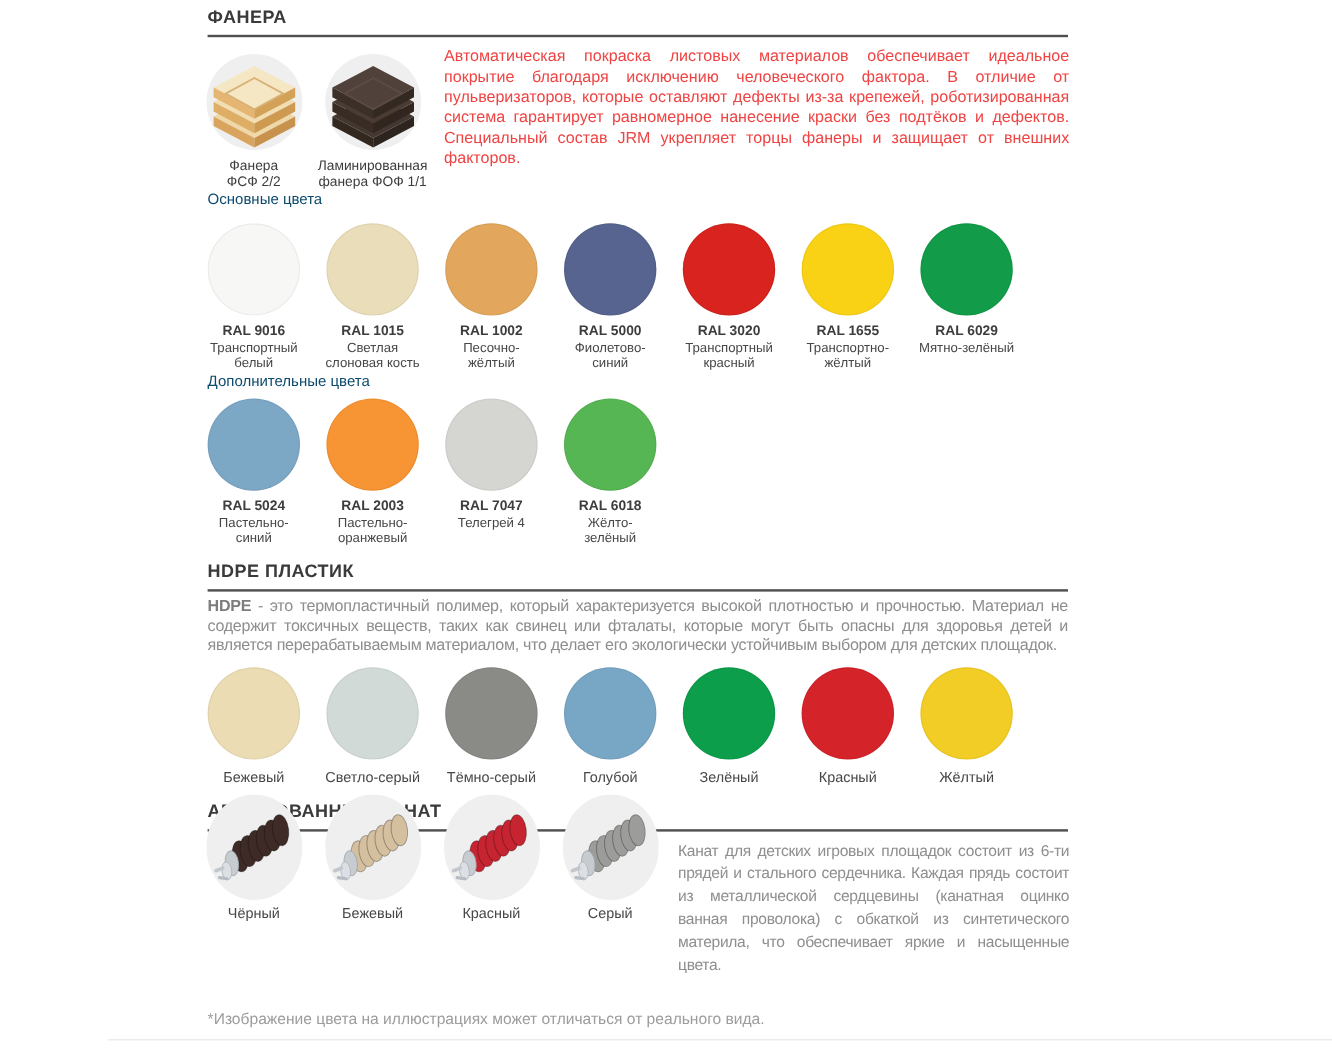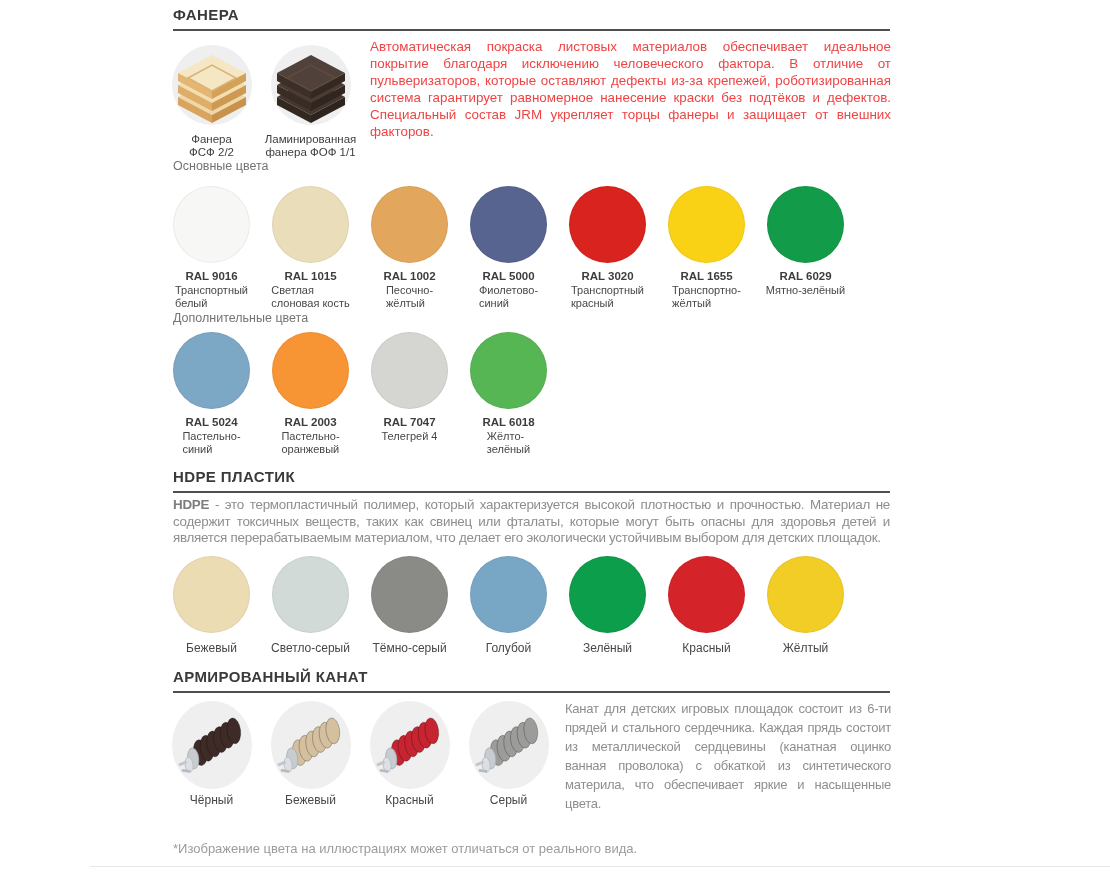--- a/index.html
+++ b/index.html
@@ -12,31 +12,31 @@
     position:absolute;font-size:15px;font-weight:bold;color:#3a3a3a;
     letter-spacing:0.4px;white-space:nowrap;
   }
   .rule{position:absolute;width:717px;height:2px;background:#4f4f4f;}
   .desc{
     position:absolute;font-size:13.4px;line-height:17px;color:#ef4444;
     text-align:justify;
   }
   .desc-narrow{color:#8e8e8e;letter-spacing:-0.25px;line-height:16.5px;}
   .desc .lead{font-weight:bold;color:#7d7d7d;}
-  .minor-label{position:absolute;font-size:12.5px;color:#737373;white-space:nowrap;}
+  .minor-label{position:absolute;font-size:12.5px;color:#0c4a6e;white-space:nowrap;}
   .row{position:absolute;display:flex;}
   .cell{width:99px;display:flex;flex-direction:column;align-items:center;flex:0 0 auto;}
   .dot{
     width:77px;height:77px;border-radius:50%;
     box-shadow:inset 0 0 0 1px rgba(0,0,0,0.05);
   }
   .ral{margin-top:7px;font-size:11.5px;font-weight:bold;color:#3d3d3d;white-space:nowrap;text-align:center;}
   .cname{
     margin-top:2px;font-size:11px;line-height:13px;color:#474747;
-    text-align:left;white-space:pre-line;
+    text-align:center;white-space:pre-line;
   }
   .hdpe-name{margin-top:8px;font-size:12px;color:#474747;white-space:nowrap;}
   .ply-label{
     margin-top:8px;font-size:11.5px;line-height:13px;color:#3d3d3d;
     text-align:center;white-space:pre-line;
   }
   .rope-name{margin-top:4px;font-size:12px;color:#474747;white-space:nowrap;}
   .footnote{position:absolute;left:173px;top:841px;font-size:13px;color:#9c9c9c;}
   .bottom-line{position:absolute;left:90px;top:866px;width:1020px;height:1px;background:#e6e6e6;}
   svg{display:block;}
@@ -223,21 +223,21 @@
     </div>
     <div class="cell">
       <div class="dot" style="background: rgb(242, 205, 38);"></div>
       <div class="hdpe-name">Жёлтый</div>
     </div>
   </div>
 
   <div class="sec-title" style="top:668px;">АРМИРОВАННЫЙ КАНАТ</div>
   <div class="rule" style="top:691px;"></div>
 
-  <div class="row" style="top:701px;left:-11px;">
+  <div class="row" style="top:662px;left:-11px;">
     <div class="cell">
       <span style="color: rgb(62, 43, 39);">
         <svg width="80" height="88" viewBox="0 0 80 88">
           <ellipse cx="40" cy="44" rx="40" ry="44" fill="#EFEFEF"></ellipse>
           <g transform="rotate(-33 40 44)">
             <g stroke="rgba(0,0,0,0.30)" stroke-width="0.8">
               <ellipse cx="26" cy="44" rx="6.8" ry="13" transform="rotate(26 26 44)" fill="currentColor"></ellipse>
               <ellipse cx="34" cy="44" rx="6.8" ry="13" transform="rotate(26 34 44)" fill="currentColor"></ellipse>
               <ellipse cx="42" cy="44" rx="6.8" ry="13" transform="rotate(26 42 44)" fill="currentColor"></ellipse>
               <ellipse cx="50" cy="44" rx="6.8" ry="13" transform="rotate(26 50 44)" fill="currentColor"></ellipse>

